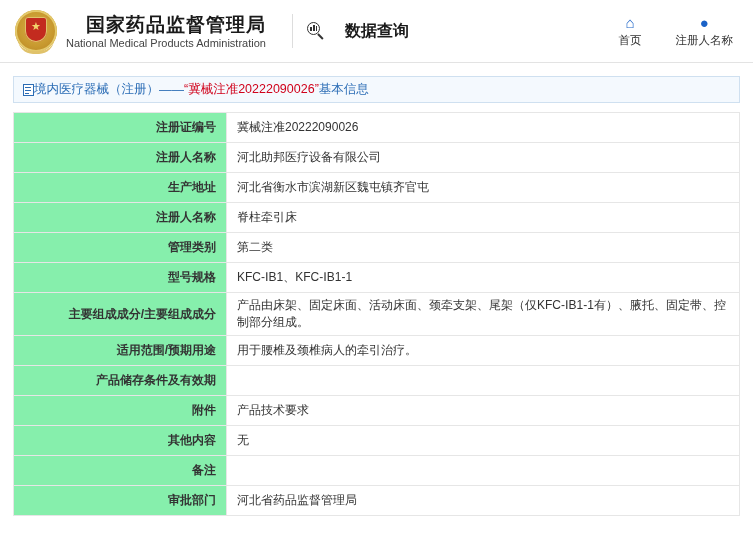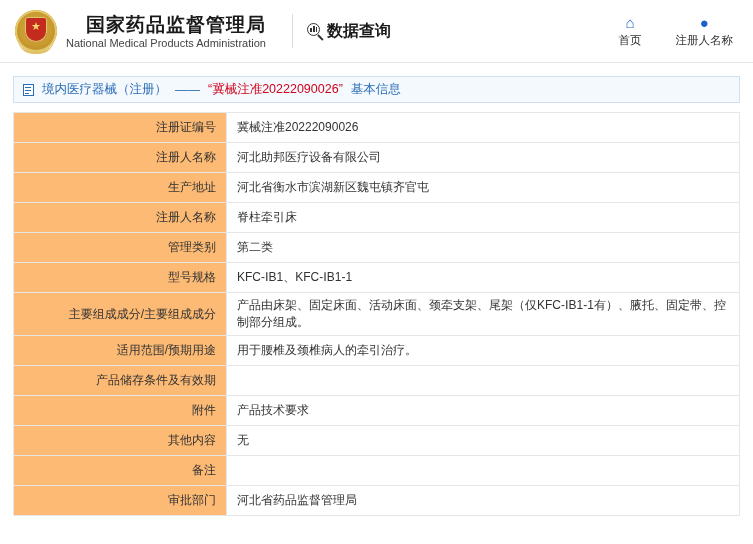--- a/index.html
+++ b/index.html
@@ -85,22 +85,22 @@
     margin-top: 2px;
   }
   .divider-v {
     width: 1px;
     height: 34px;
     background: #dddddd;
     margin: 0 14px 0 0;
   }
   .module {
     display: flex;
-    align-items: flex-end;
-    gap: 0;
+    align-items: flex-start;
+    gap: 18px;
   }
   .module-icon {
     width: 20px;
     height: 20px;
     position: relative;
   }
   .module-icon .mag-circle {
     position: absolute;
     left: 0; top: 1px;
     width: 13px; height: 13px;
@@ -160,21 +160,21 @@
   
   .title-bar {
     margin: 13px 13px 0 13px;
     border: 1px solid #cfe0f0;
     background: #f4f9fe;
     height: 27px;
     display: flex;
     align-items: center;
     padding: 0 9px;
     box-sizing: border-box;
-    gap: 8px;
+    gap: 0;
   }
   .title-doc-icon {
     width: 11px;
     height: 12px;
     position: relative;
     flex: 0 0 11px;
   }
   .title-doc-icon .pg {
     position: absolute;
     inset: 0;
@@ -219,25 +219,26 @@
     border-bottom: 1px solid #e6e6e6;
     font-size: 12px;
     color: #333333;
     vertical-align: middle;
     padding: 4px 8px;
     line-height: 17px;
     height: 21px;
   }
   td.k {
     width: 194px;
-    background: #fdba74;
+    background: #86efac;
     text-align: right;
     color: #333333;
     padding-right: 10px;
     border-right: 1px solid #e6e6e6;
+    font-weight: bold;
   }
   td.v {
     background: #ffffff;
     text-align: left;
     padding-left: 10px;
     word-break: break-all;
   }
 </style>
 </head>
 <body>

